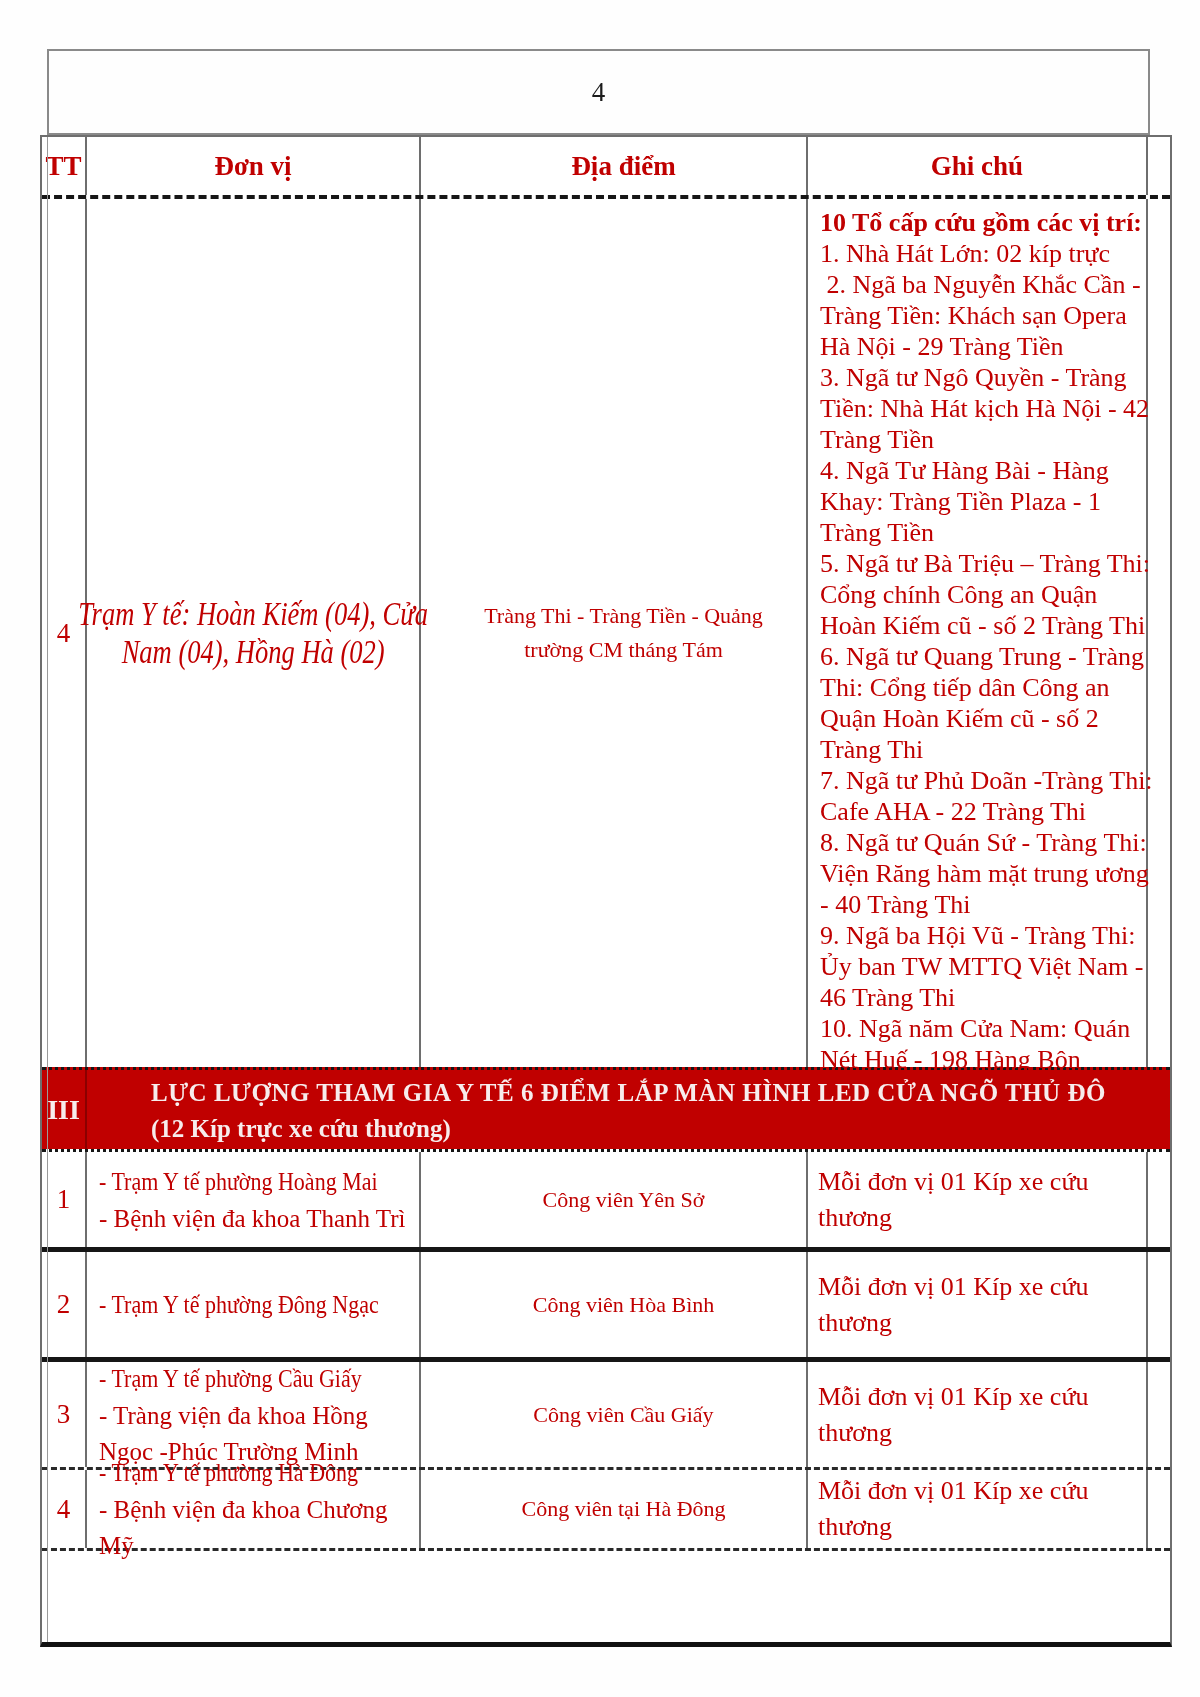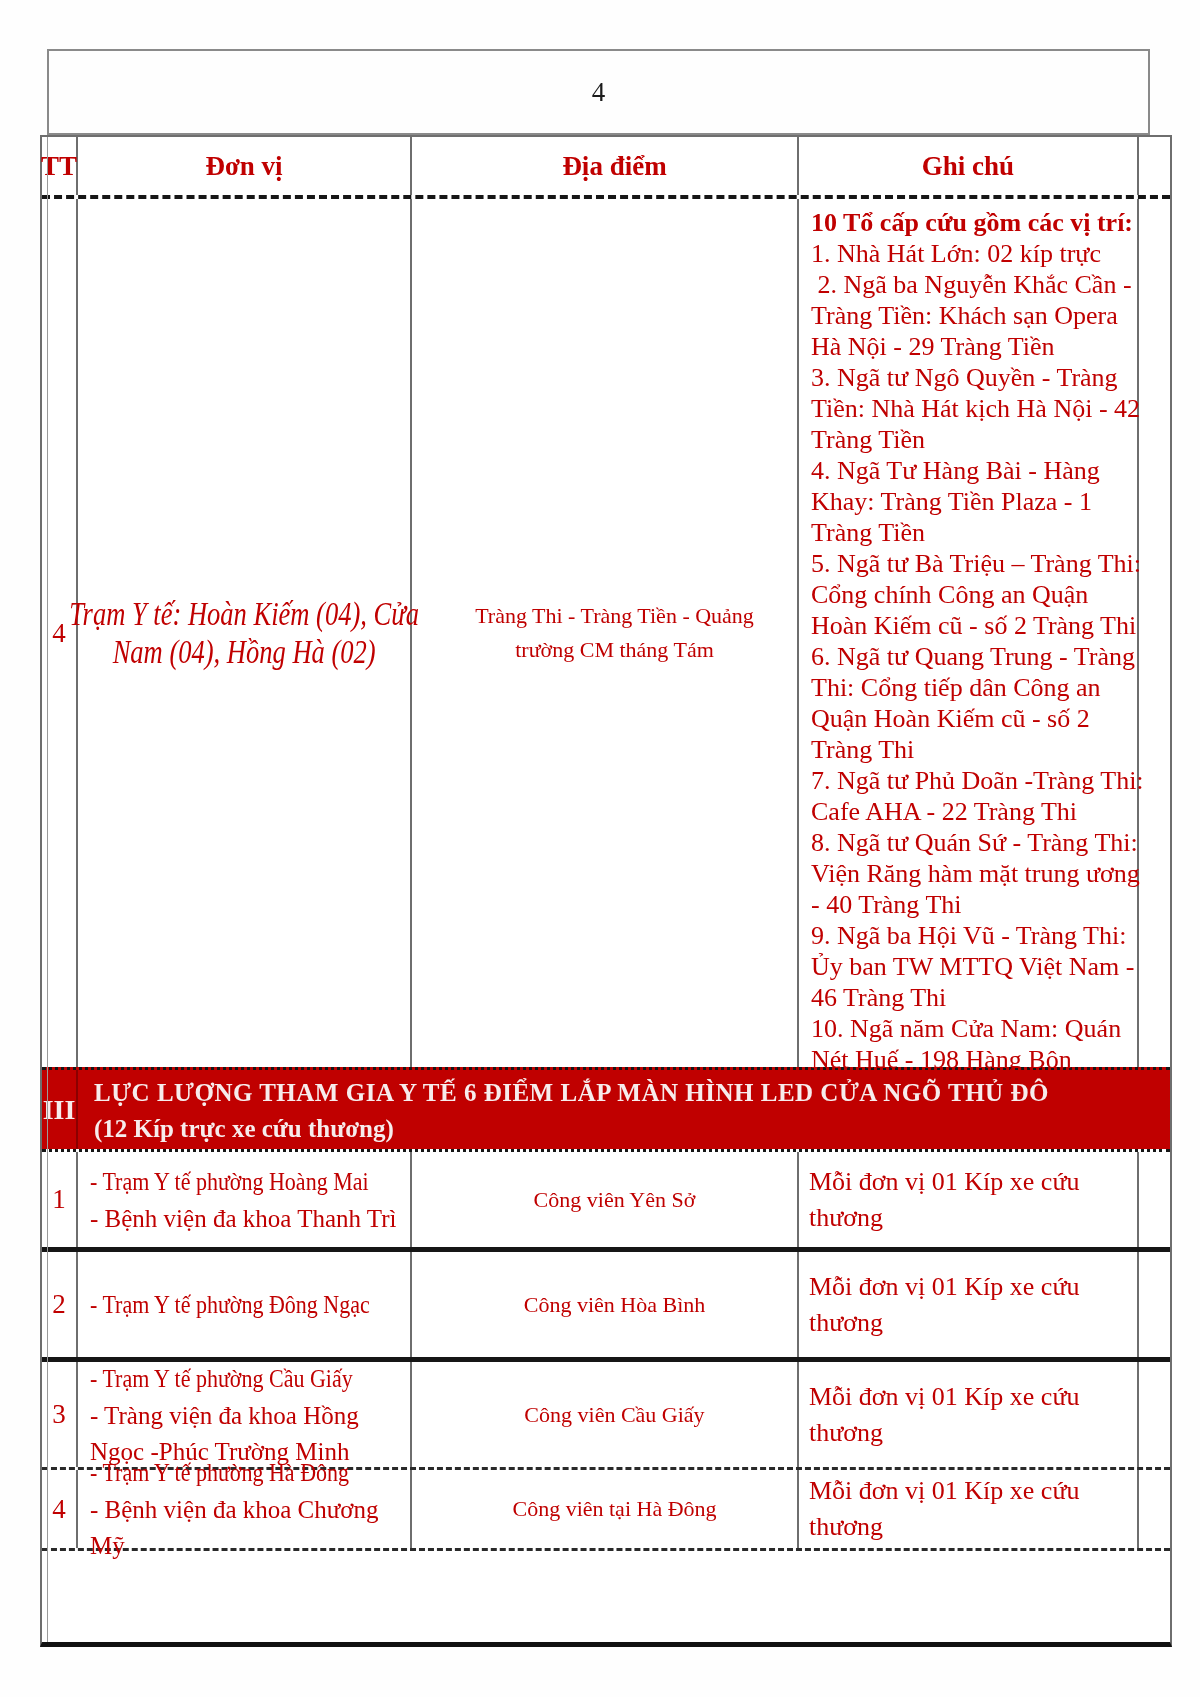--- a/index.html
+++ b/index.html
@@ -29,21 +29,21 @@
     background:#fff;
   }
   
   .left-inner-line{
     position:absolute;left:5px;top:0;bottom:0;width:1px;
     background:#9a9a9a;z-index:5;pointer-events:none;
   }
   .trow{display:flex;box-sizing:border-box;width:100%;}
   .cell{box-sizing:border-box;position:relative;}
   .cell.b-r{border-right:2px solid var(--border_gray,#6e6e6e);}
-  .c-tt{width:36px;display:flex;align-items:center;justify-content:center;text-align:center;}
+  .c-tt{width:45px;display:flex;align-items:center;justify-content:center;text-align:center;}
   .c-dv{width:334px;}
   .c-dd{width:367px;display:flex;align-items:center;justify-content:center;text-align:center;margin-left:20px;}
   .c-gc{width:340px;}
   .c-sl{flex:1;}
 
   .h-header{height:58px;}
   .h-big{height:872px;border-top:0;}
   .h-banner{height:82px;}
   .h-r1{height:98px;}
   .h-r2{height:110px;}
@@ -71,21 +71,21 @@
 
   
   .gc-list{padding:8px 2px 0 12px;font-size:26px;line-height:31px;}
   .gc-title{font-weight:bold;}
   .gc-item{white-space:pre;}
 
   .dv-lines{line-height:38px;font-size:25px;}
   .dv-lines .preline{line-height:36px;}
 
   
-  .banner{background:var(--banner_bg,#C00000);color:var(--banner_text,#F7ECEC);}
+  .banner{background:var(--banner_bg,#C00000);color:var(--banner_text,#F7ECEC);gap:48px;}
   .banner .c-tt{border-right:2px solid rgba(40,0,0,0.35);color:var(--banner_text,#F7ECEC);
     font-weight:bold;font-size:28px;}
   .banner-main{flex:1;display:flex;flex-direction:column;justify-content:center;
     padding-left:16px;box-sizing:border-box;}
   .banner-title{font-weight:bold;font-size:25px;letter-spacing:0.5px;line-height:38px;}
   .banner-sub{font-weight:bold;font-size:25px;line-height:34px;}
 
   .tt-num{font-size:27px;}
   .gc-small{font-size:26px;line-height:36px;white-space:pre-line;
     display:flex;flex-direction:column;justify-content:center;padding-left:10px;}

